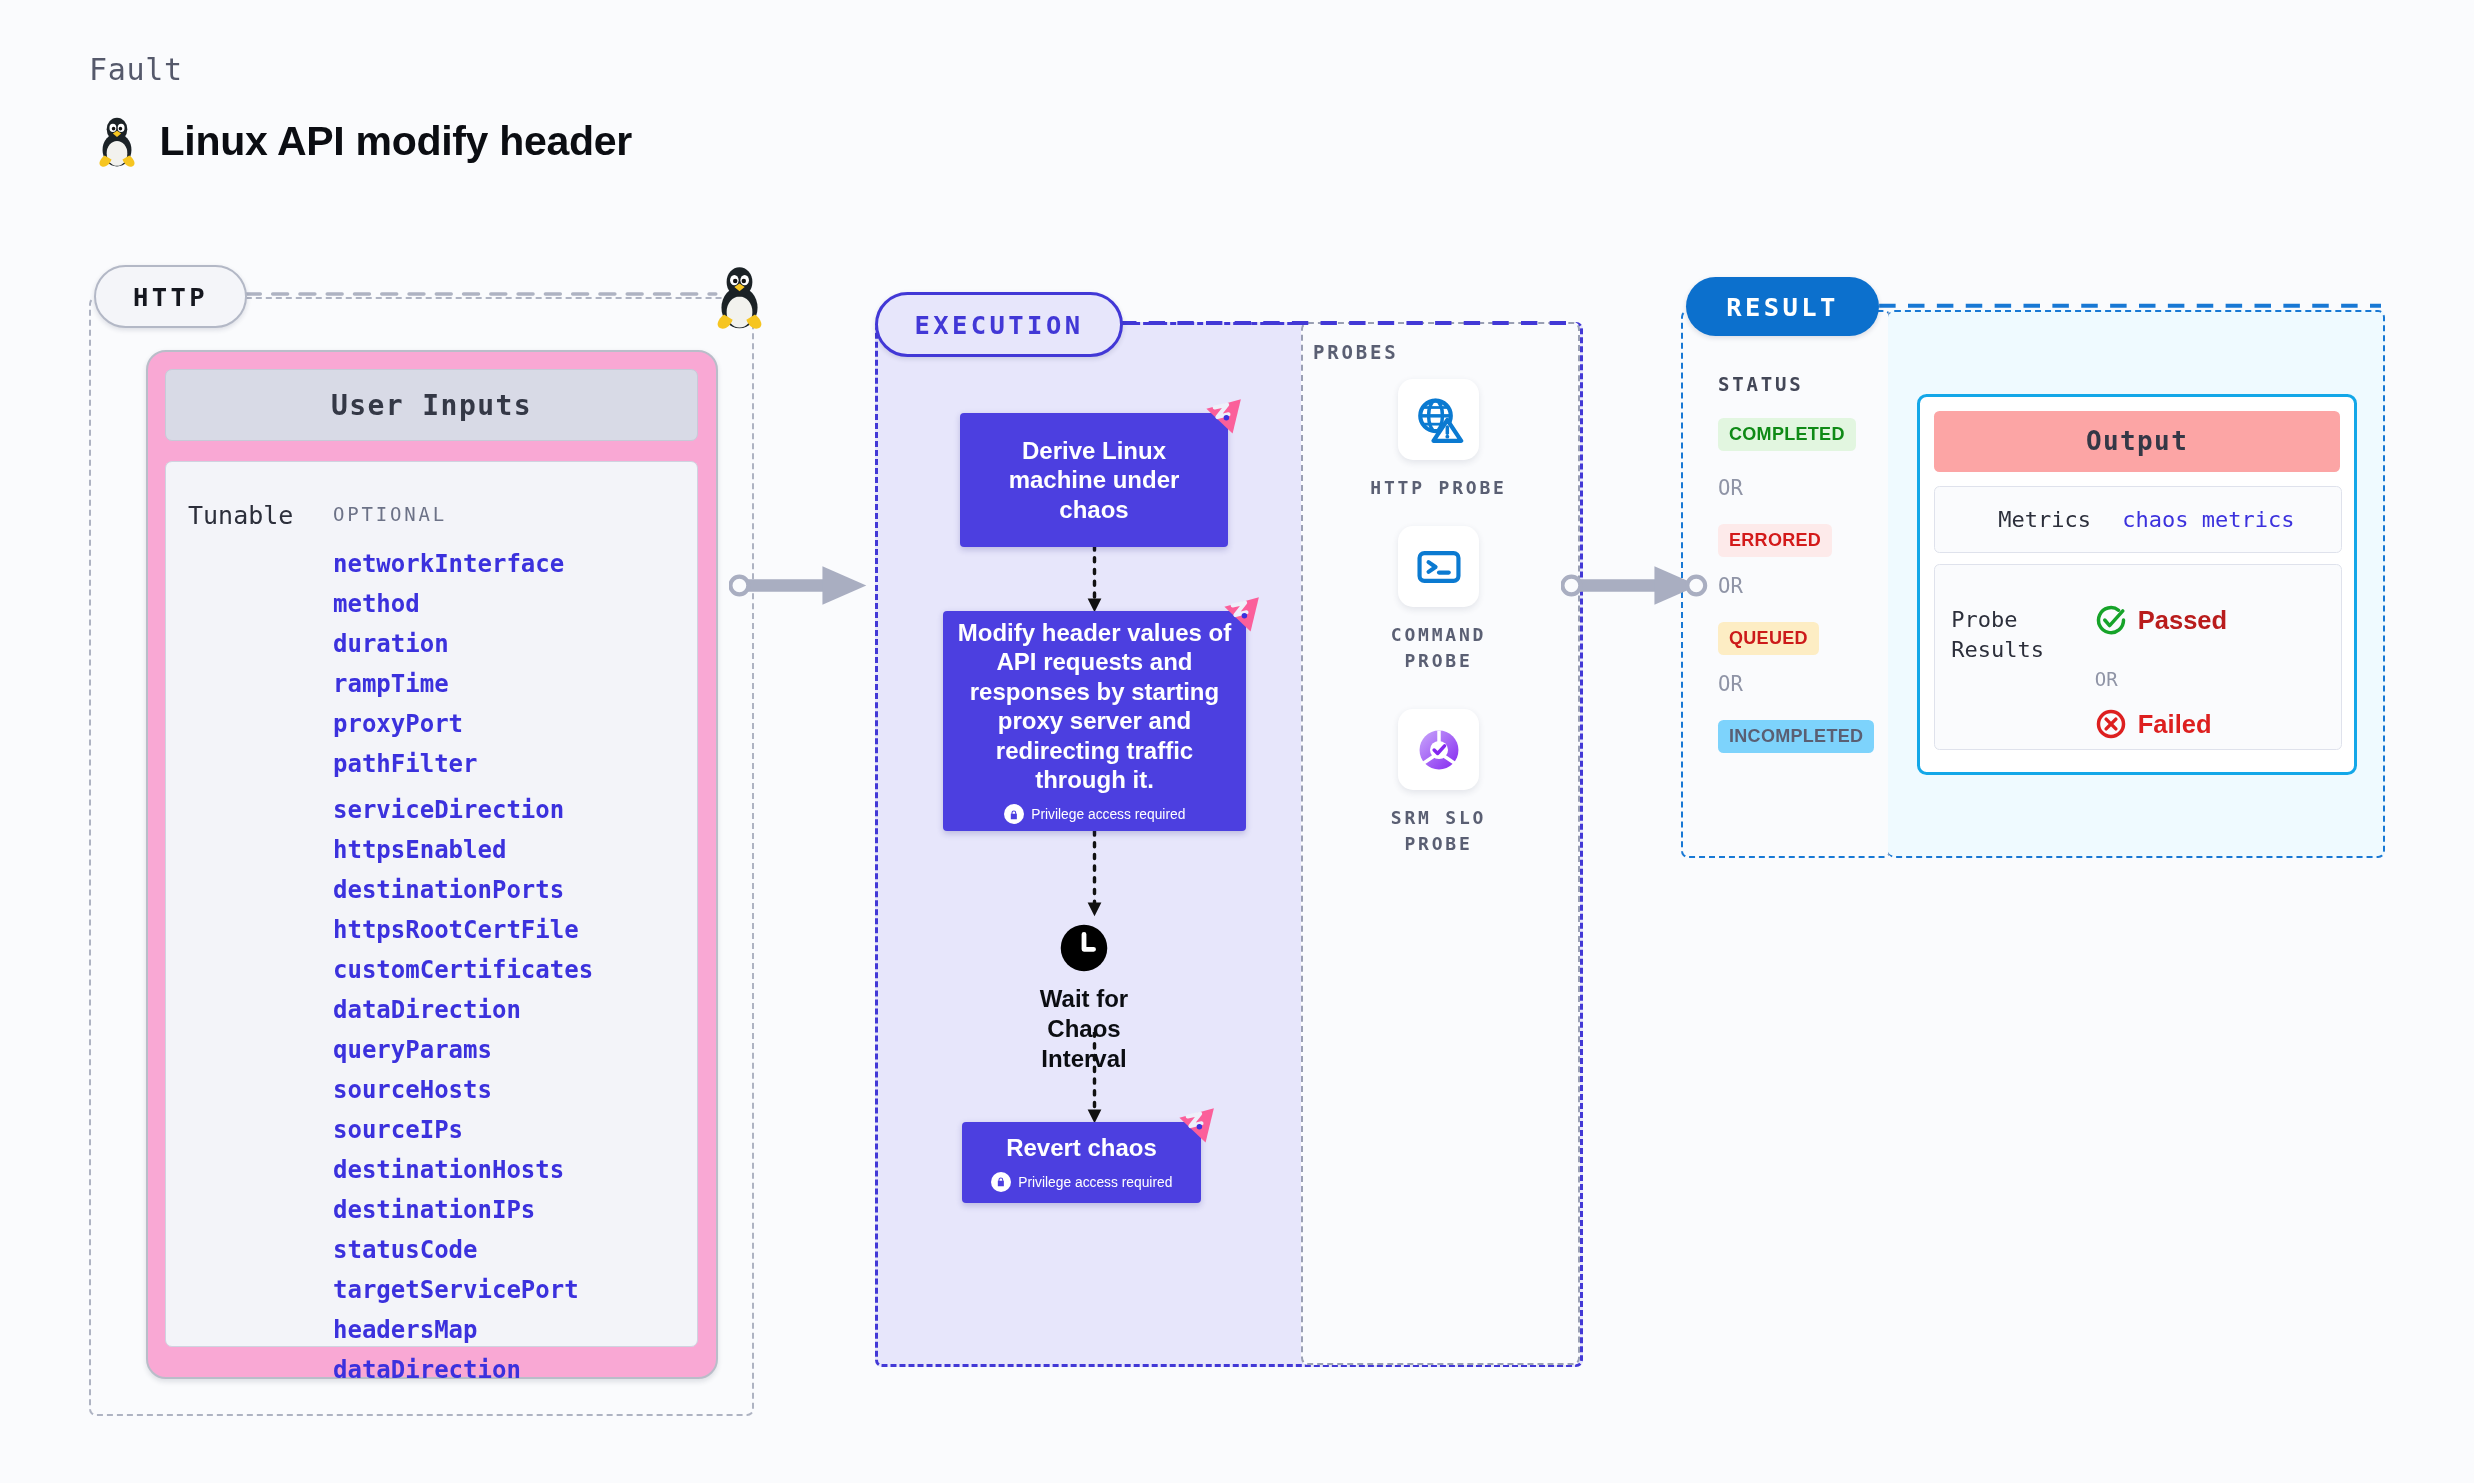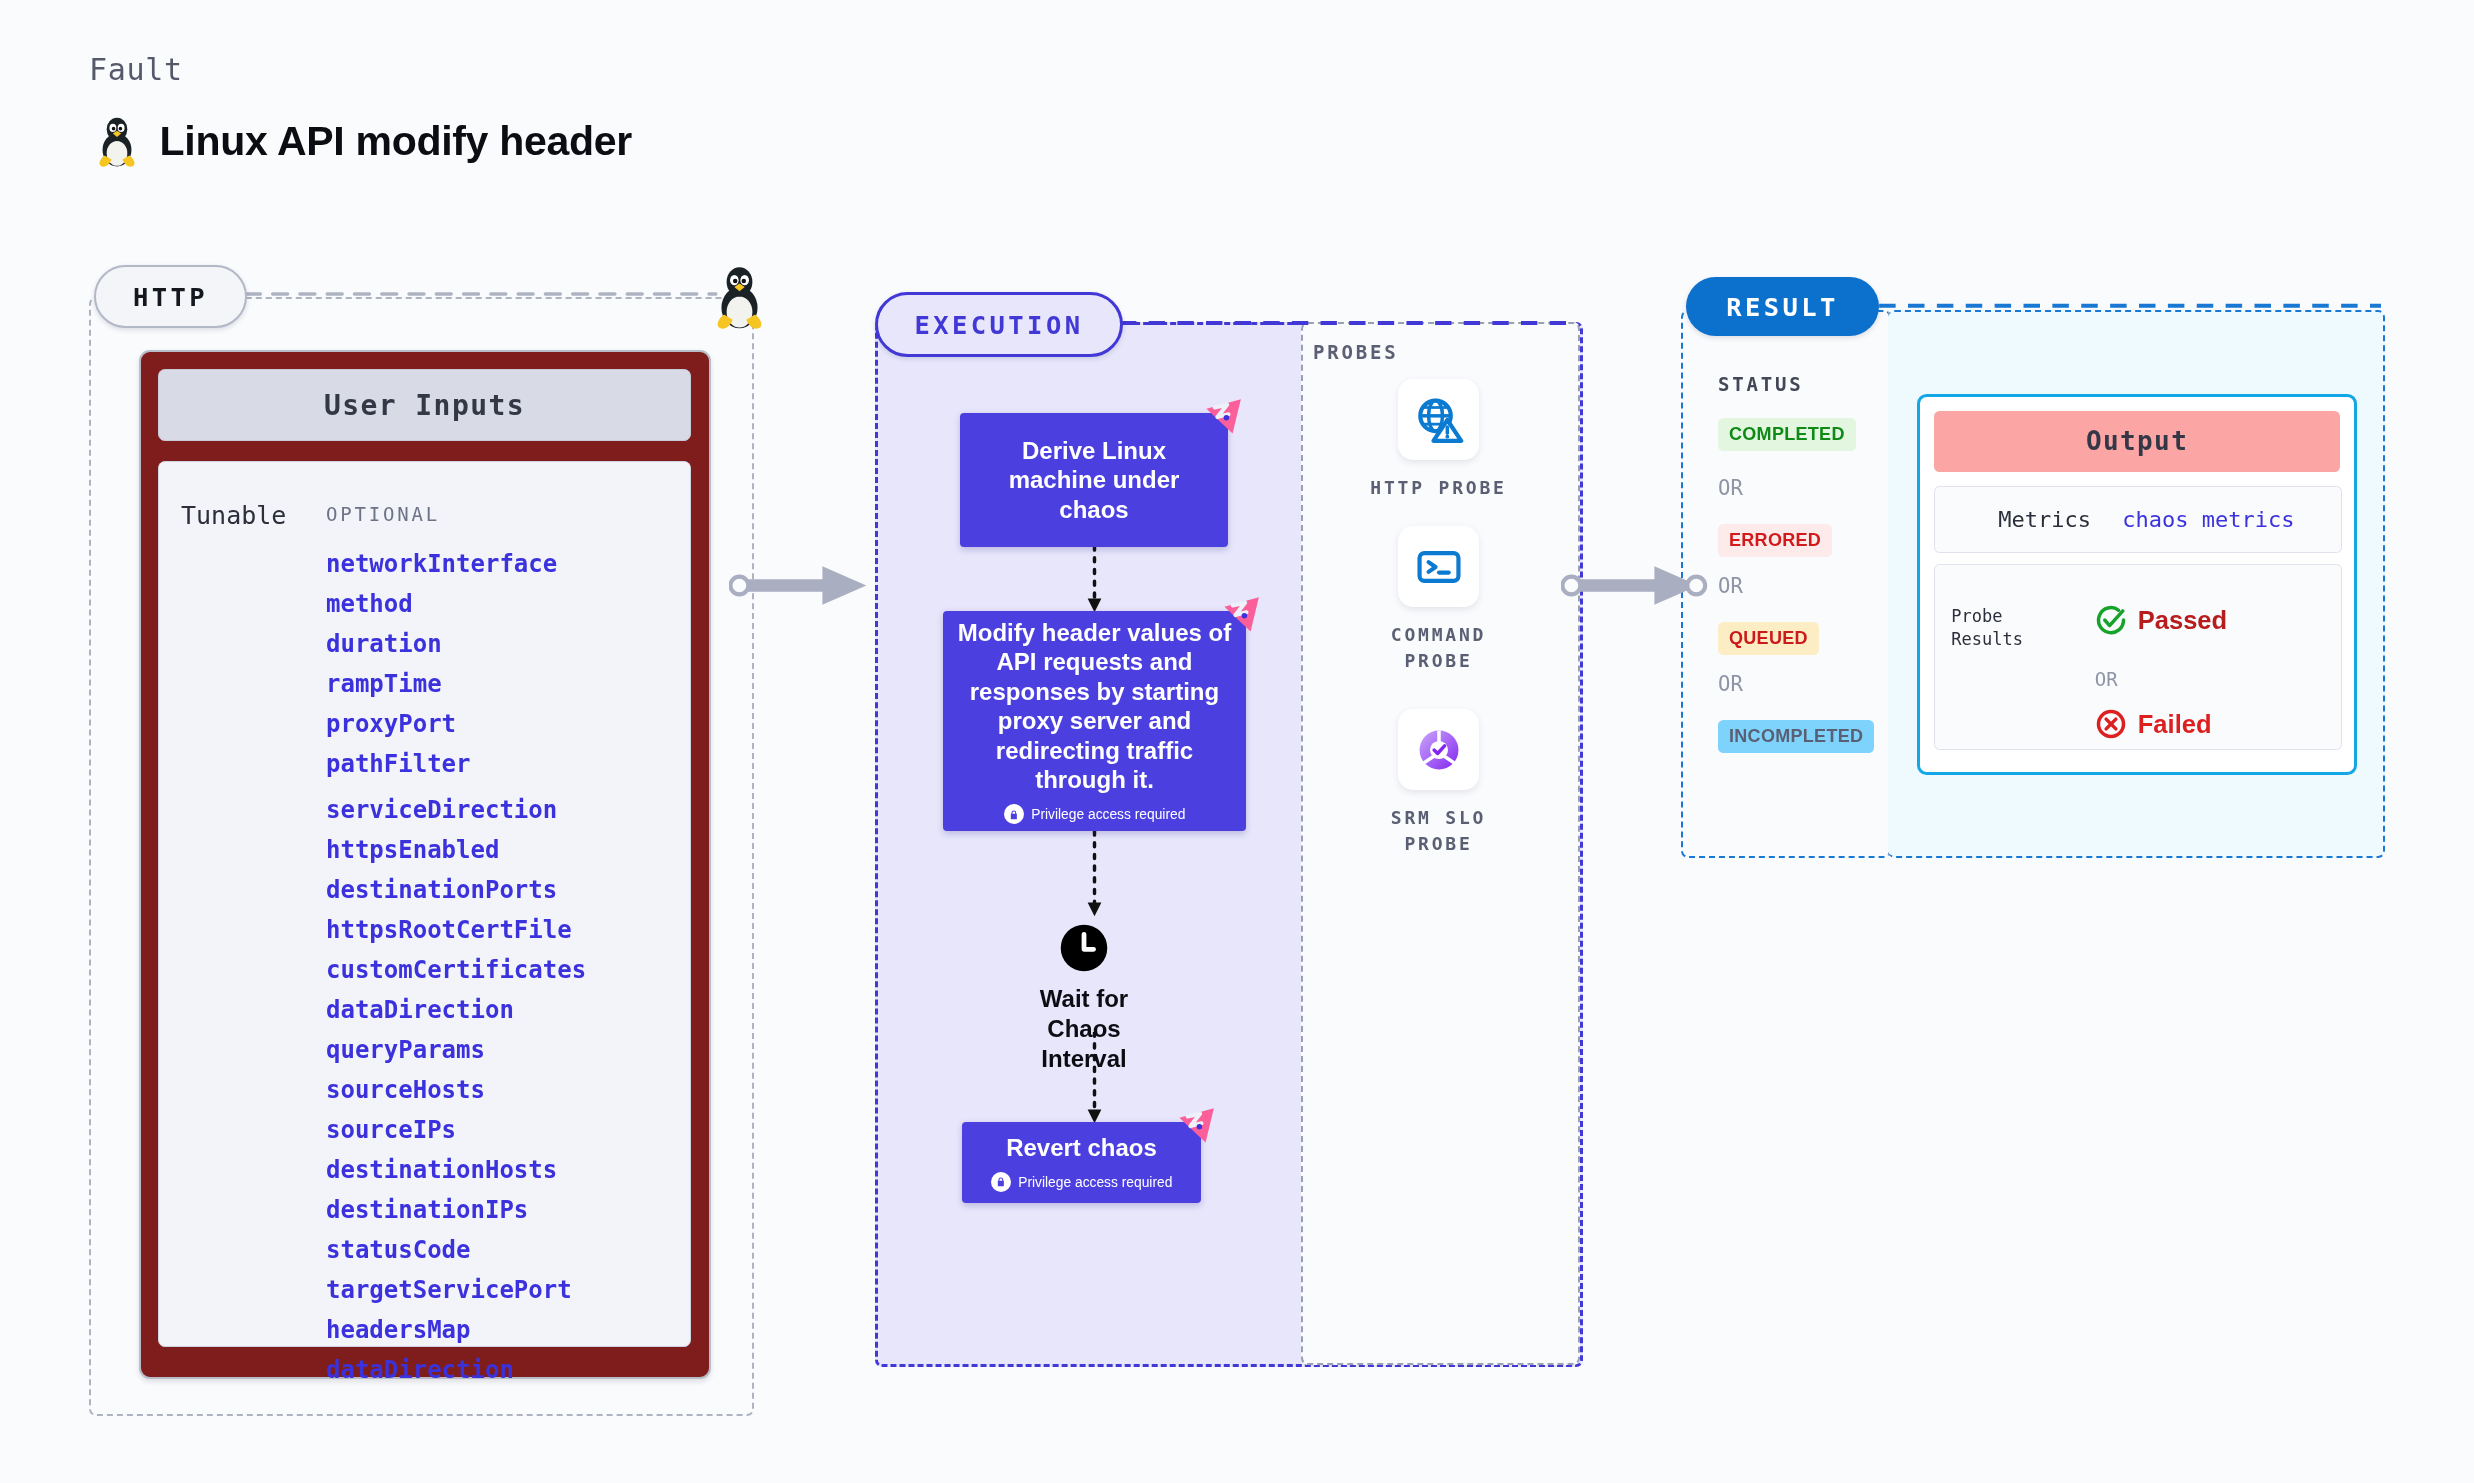--- a/index.html
+++ b/index.html
@@ -36,22 +36,22 @@
   
   #tune-panel{
     left:89px;top:297px;width:661px;height:1115px;
     border:2.8px dashed #aeb3c2;background:transparent;
   }
   #tune-pill{
     left:94px;top:265px;width:149px;height:59px;
     background:#f4f5f9;border:2.8px solid #b3b8c6;color:#15171f;font-size:25.5px;
   }
   #user-inputs-card{
-    position:absolute;left:139px;top:350px;width:568px;height:1025px;
-    background:#7f1d1d;border:2.1px solid #b9bdc9;border-radius:11px;
+    position:absolute;left:146px;top:350px;width:568px;height:1025px;
+    background:#f9a8d4;border:2.1px solid #b9bdc9;border-radius:20px;
     box-shadow:0 2.8px 5.5px rgba(40,45,70,.13);
   }
   #user-inputs-header{
     position:absolute;left:17px;top:17px;width:531px;height:70px;
     background:#d8dae6;border:1.4px solid #c7cad8;border-radius:6.9px;
     display:flex;align-items:center;justify-content:center;
     font-family:"DejaVu Sans Mono","Liberation Mono",monospace;
     font-size:28px;font-weight:bold;color:#343846;letter-spacing:1.4px;
   }
   #tunable-box{
@@ -206,21 +206,21 @@
     font-family:"DejaVu Sans Mono","Liberation Mono",monospace;
     font-size:22px;color:#3b31dd;
   }
   #probe-results-row{
     position:absolute;left:13.8px;top:167px;width:calc(100% - 27.5px);height:184px;
     background:#fafbfd;border:1.4px solid #dfe2ec;border-radius:5.5px;
   }
   #probe-results-label{
     position:absolute;left:16.5px;top:40px;width:131px;
     font-family:"DejaVu Sans Mono","Liberation Mono",monospace;
-    font-size:17px;color:#2c2f3b;line-height:1.35;
+    font-size:22px;color:#2c2f3b;line-height:1.35;
   }
   .res-line{position:absolute;left:160px;display:flex;align-items:center;gap:11px;}
   #res-passed{top:39px;}
   #res-failed{top:143px;}
   #res-or{position:absolute;left:160px;top:103px;
     font-family:"DejaVu Sans Mono","Liberation Mono",monospace;
     font-size:19px;color:#8f94a6;}
   .res-line svg{width:32px;height:32px;display:block;flex:none;}
   .res-text{font-size:25.5px;font-weight:bold;}
   #res-passed .res-text{color:#b91c1c;}

